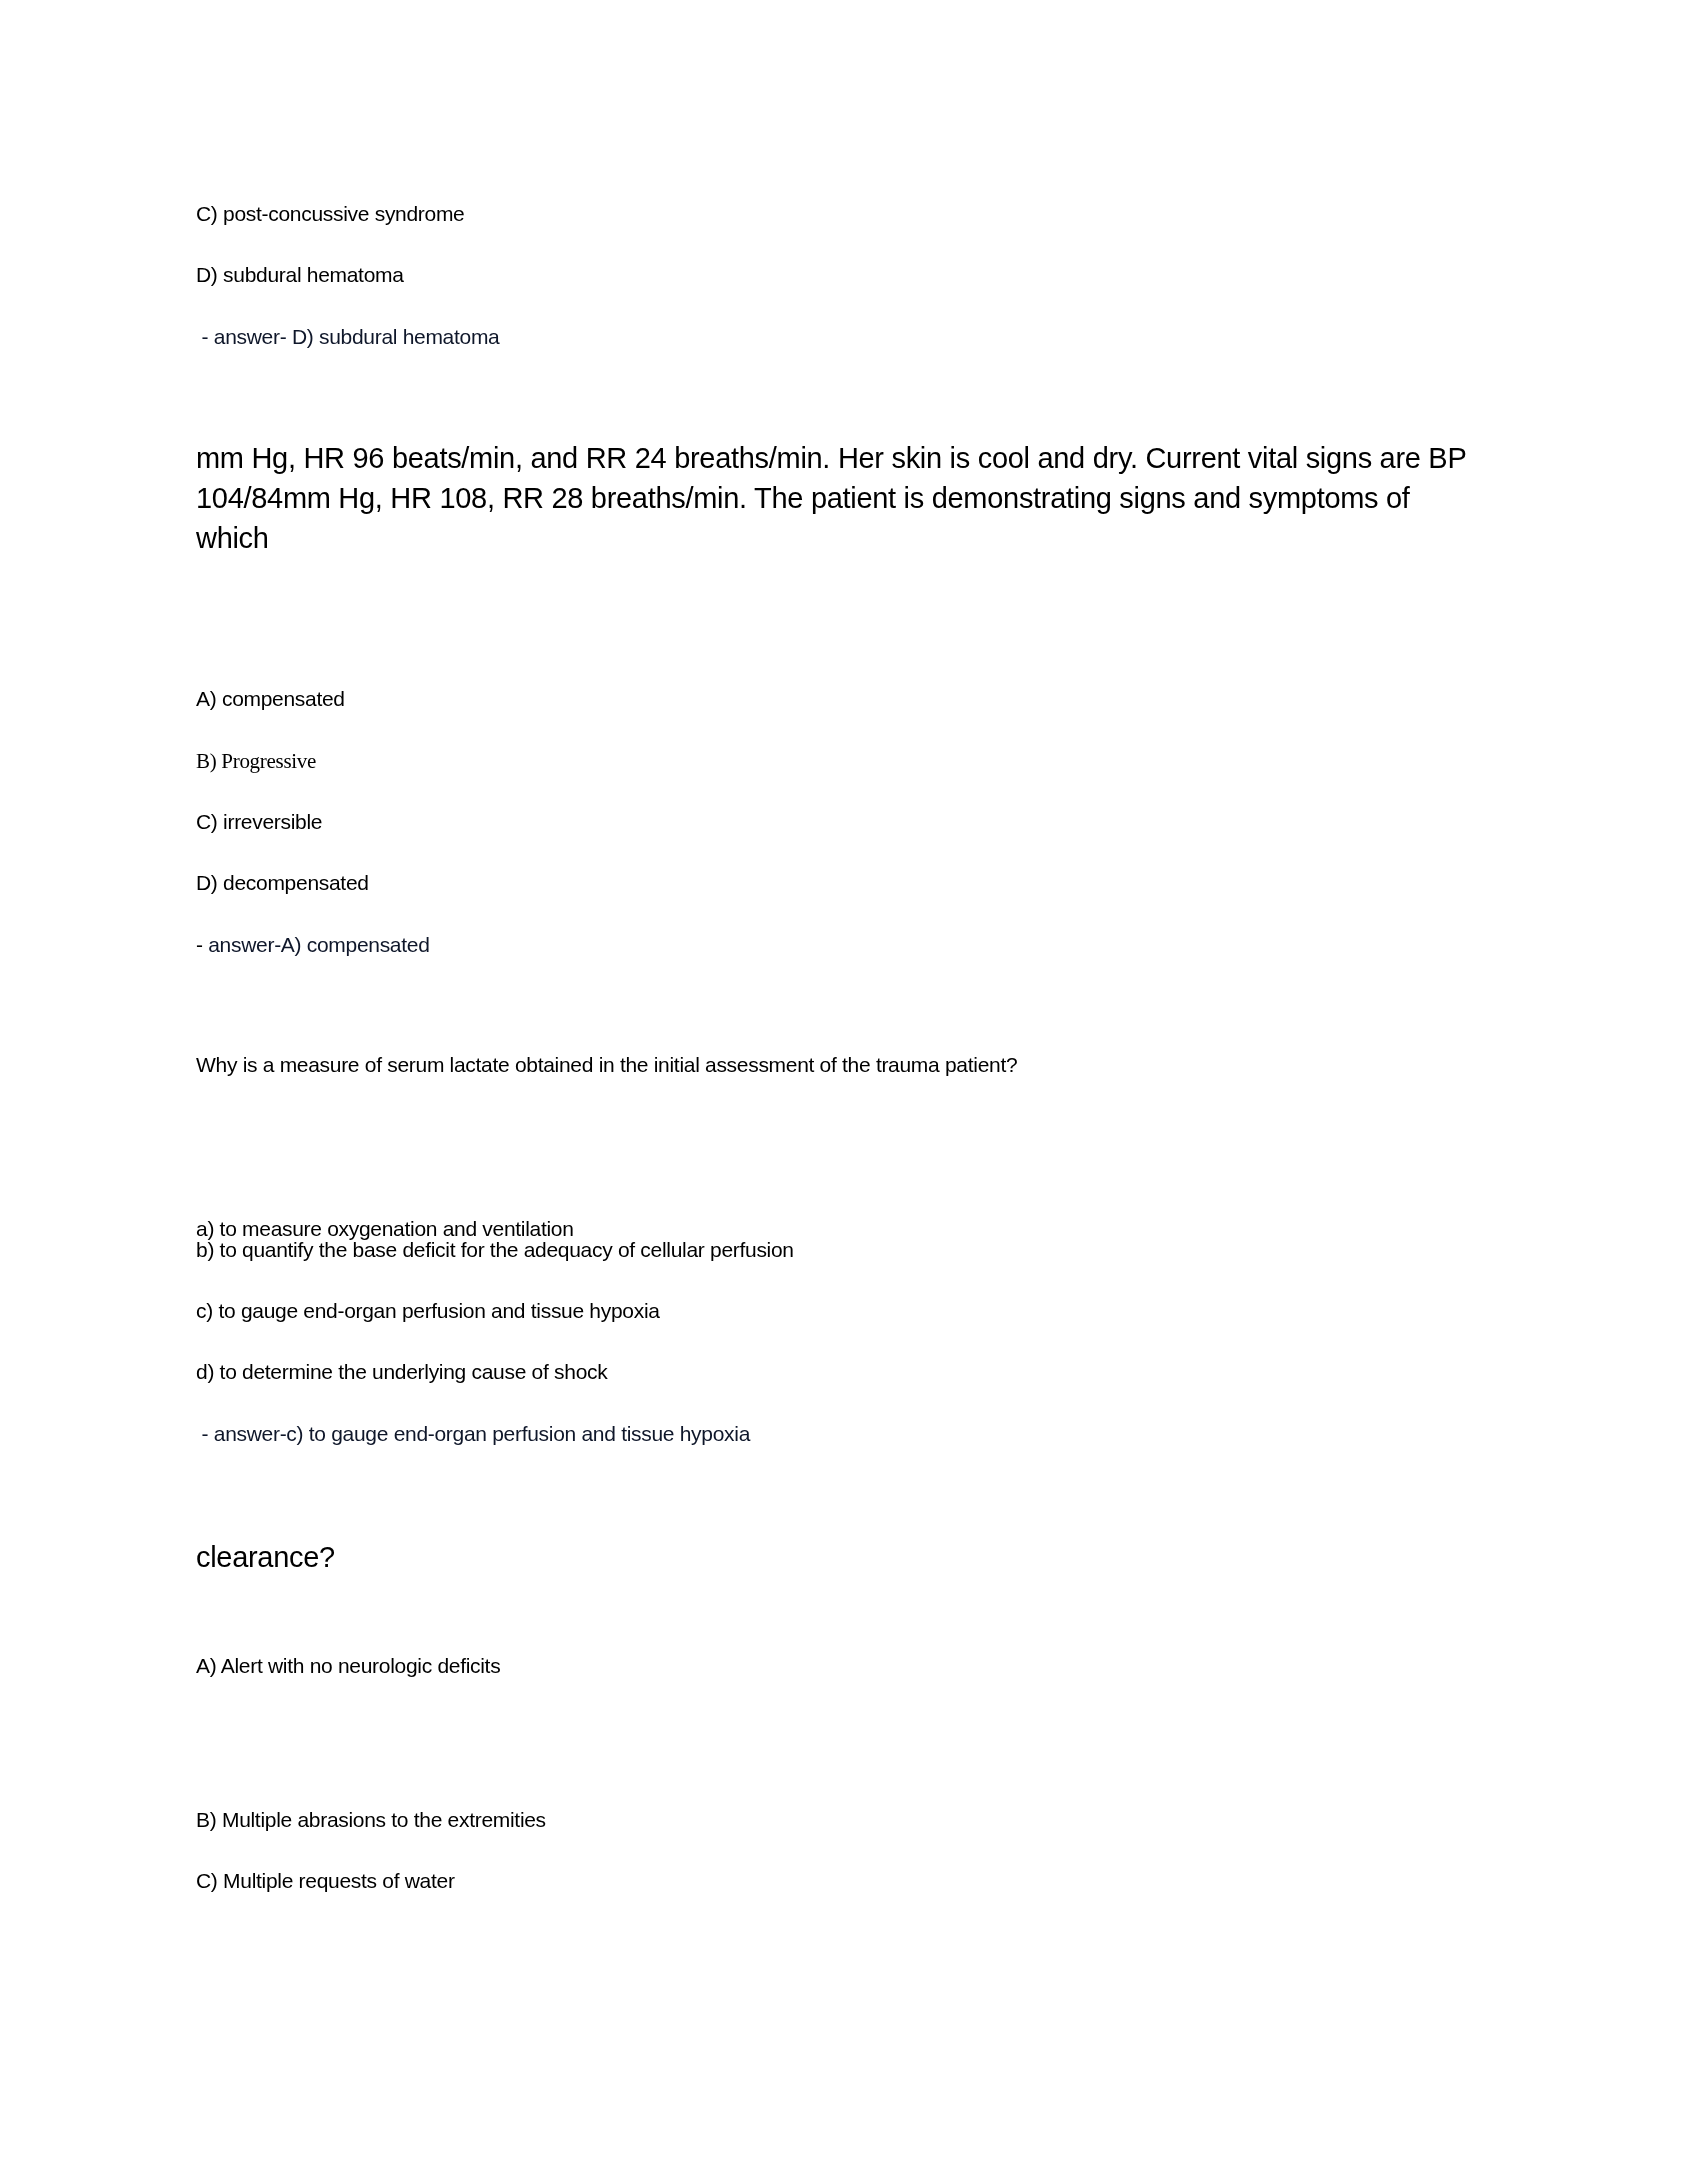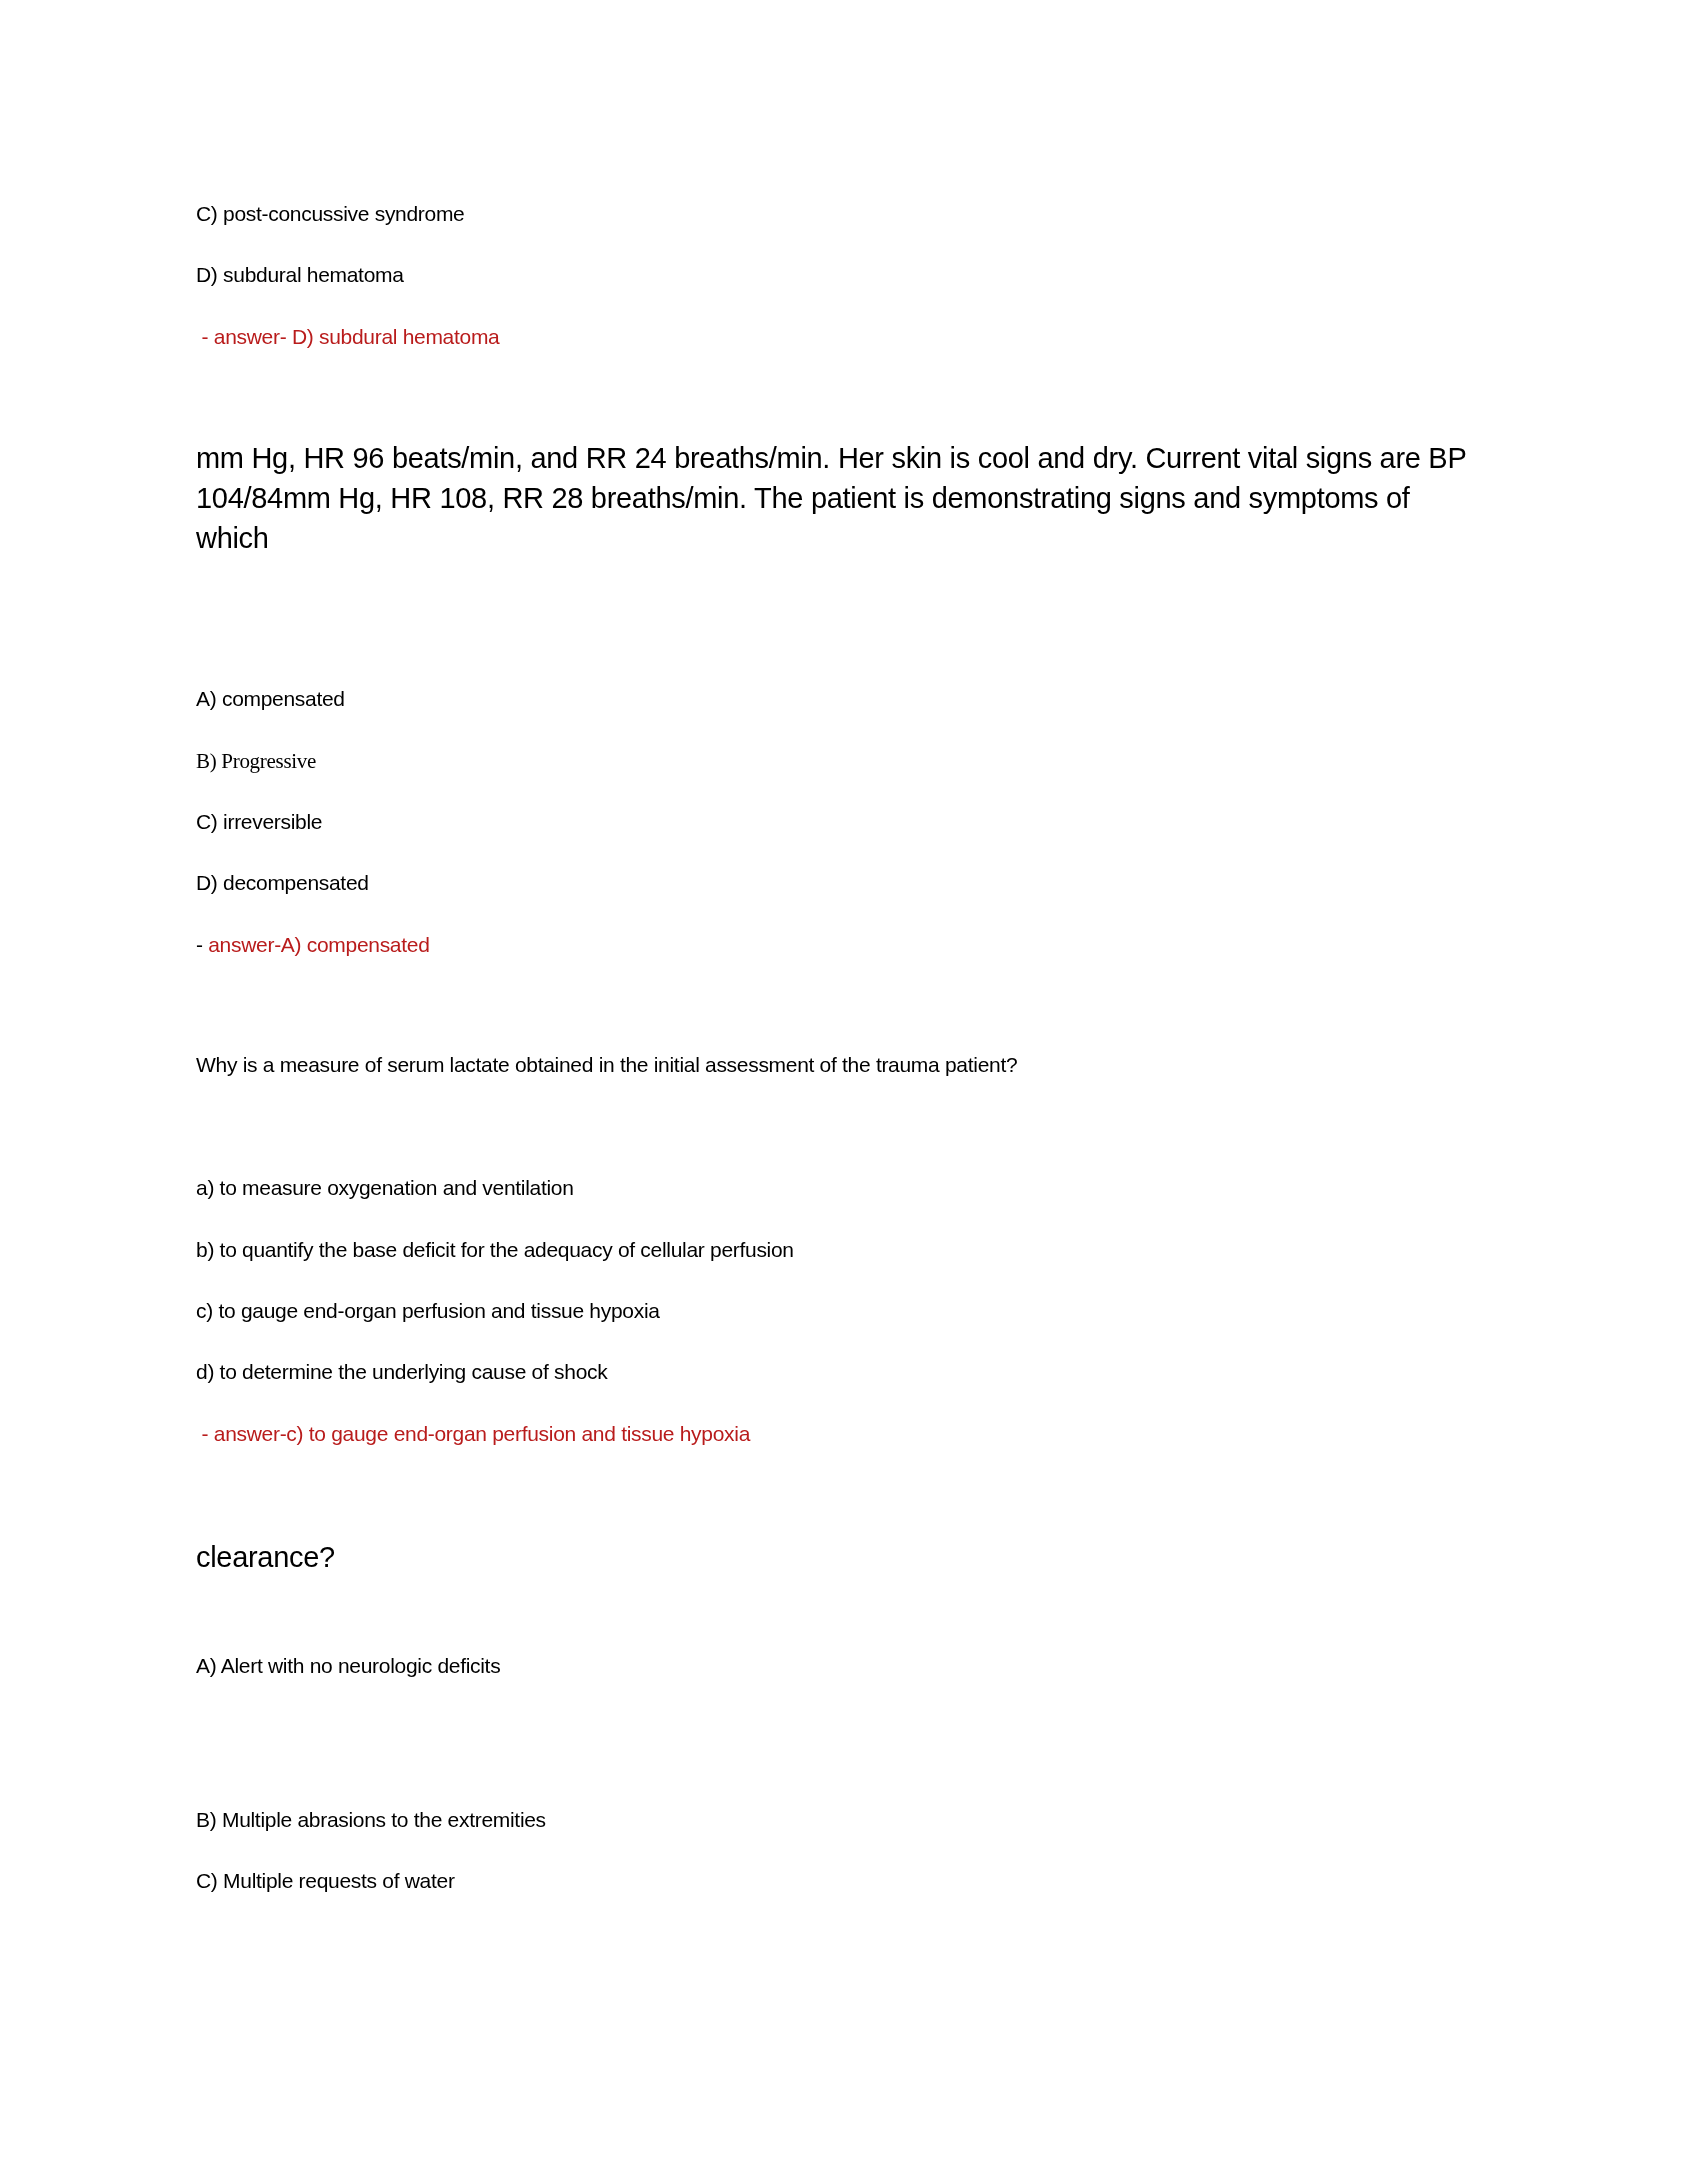--- a/index.html
+++ b/index.html
@@ -31,21 +31,21 @@
     }
     .para {
       position: absolute;
       left: 0;
       width: 1287px;
       font-size: 29px;
       line-height: 40px;
       letter-spacing: -0.3px;
     }
     .answer {
-      color: #b91c1c;
+      color: #0f172a;
     }
     .dash-black {
       color: #000000;
     }
   </style>
 </head>
 <body>
 
 <div class="page">
 
@@ -57,21 +57,21 @@
     <div>mm Hg, HR 96 beats/min, and RR 24 breaths/min. Her skin is cool and dry. Current vital signs are BP</div>
     <div>104/84mm Hg, HR 108, RR 28 breaths/min. The patient is demonstrating signs and symptoms of which</div>
   </div>
   <div class="line" style="top:679px;">A) compensated</div>
   <div class="line" style="top:741px;font-family:Liberation Serif, serif;">B) Progressive</div>
   <div class="line" style="top:802px;">C) irreversible</div>
   <div class="line" style="top:863px;">D) decompensated</div>
   <div class="line" style="top:925px; white-space:pre;text-align:right;"><span class="dash-black">- </span><span class="answer">answer-A) compensated</span></div>
 
   <div class="line" style="top:1045px;">Why is a measure of serum lactate obtained in the initial assessment of the trauma patient?</div>
-  <div class="line" style="top:1168px;text-align:right;">a) to measure oxygenation and ventilation</div>
+  <div class="line" style="top:1209px;text-align:right;">a) to measure oxygenation and ventilation</div>
   <div class="line" style="top:1230px;">b) to quantify the base deficit for the adequacy of cellular perfusion</div>
   <div class="line" style="top:1291px;">c) to gauge end-organ perfusion and tissue hypoxia</div>
   <div class="line" style="top:1352px;">d) to determine the underlying cause of shock</div>
   <div class="line answer" style="top:1414px; white-space:pre;"> - answer-c) to gauge end-organ perfusion and tissue hypoxia</div>
 
   <div class="para" style="top:1537px;">
     <div>clearance?</div>
   </div>
   <div class="line" style="top:1646px;">A) Alert with no neurologic deficits</div>
   <div class="line" style="top:1800px;">B) Multiple abrasions to the extremities</div>

